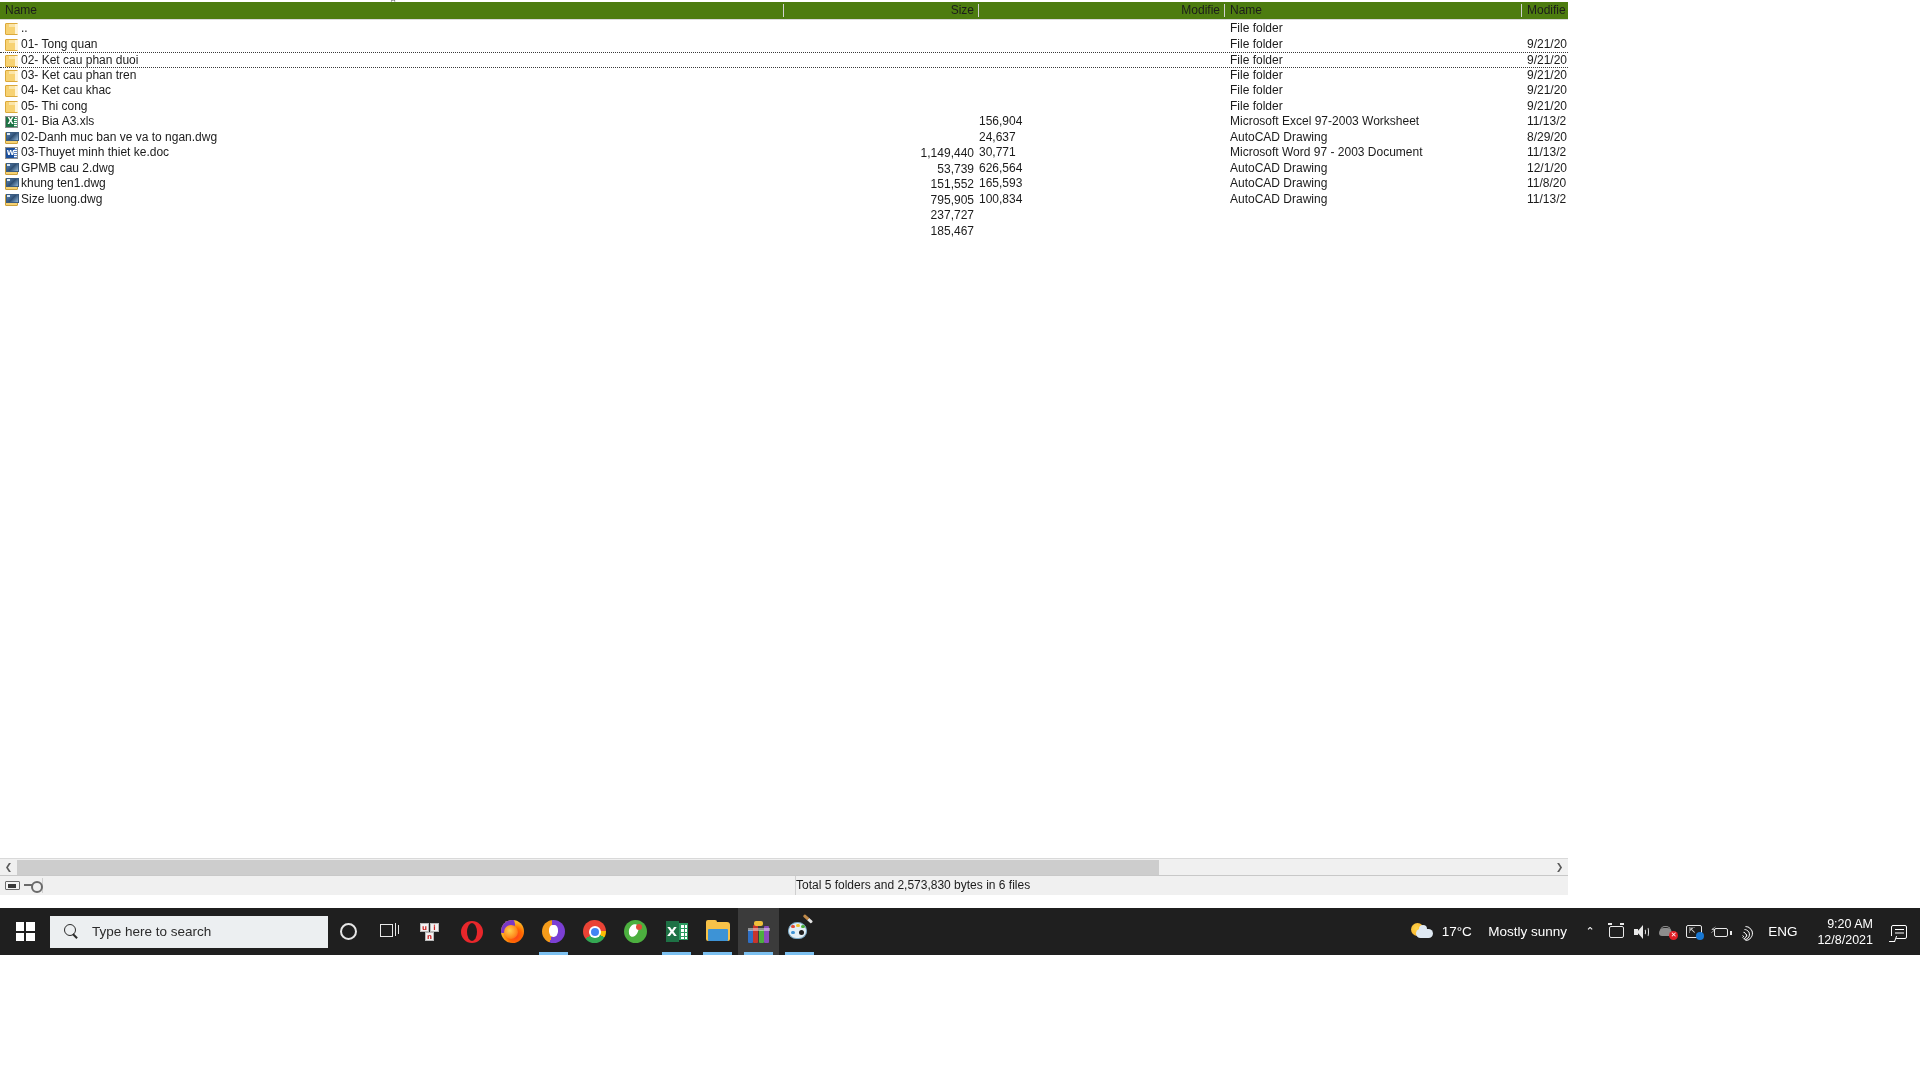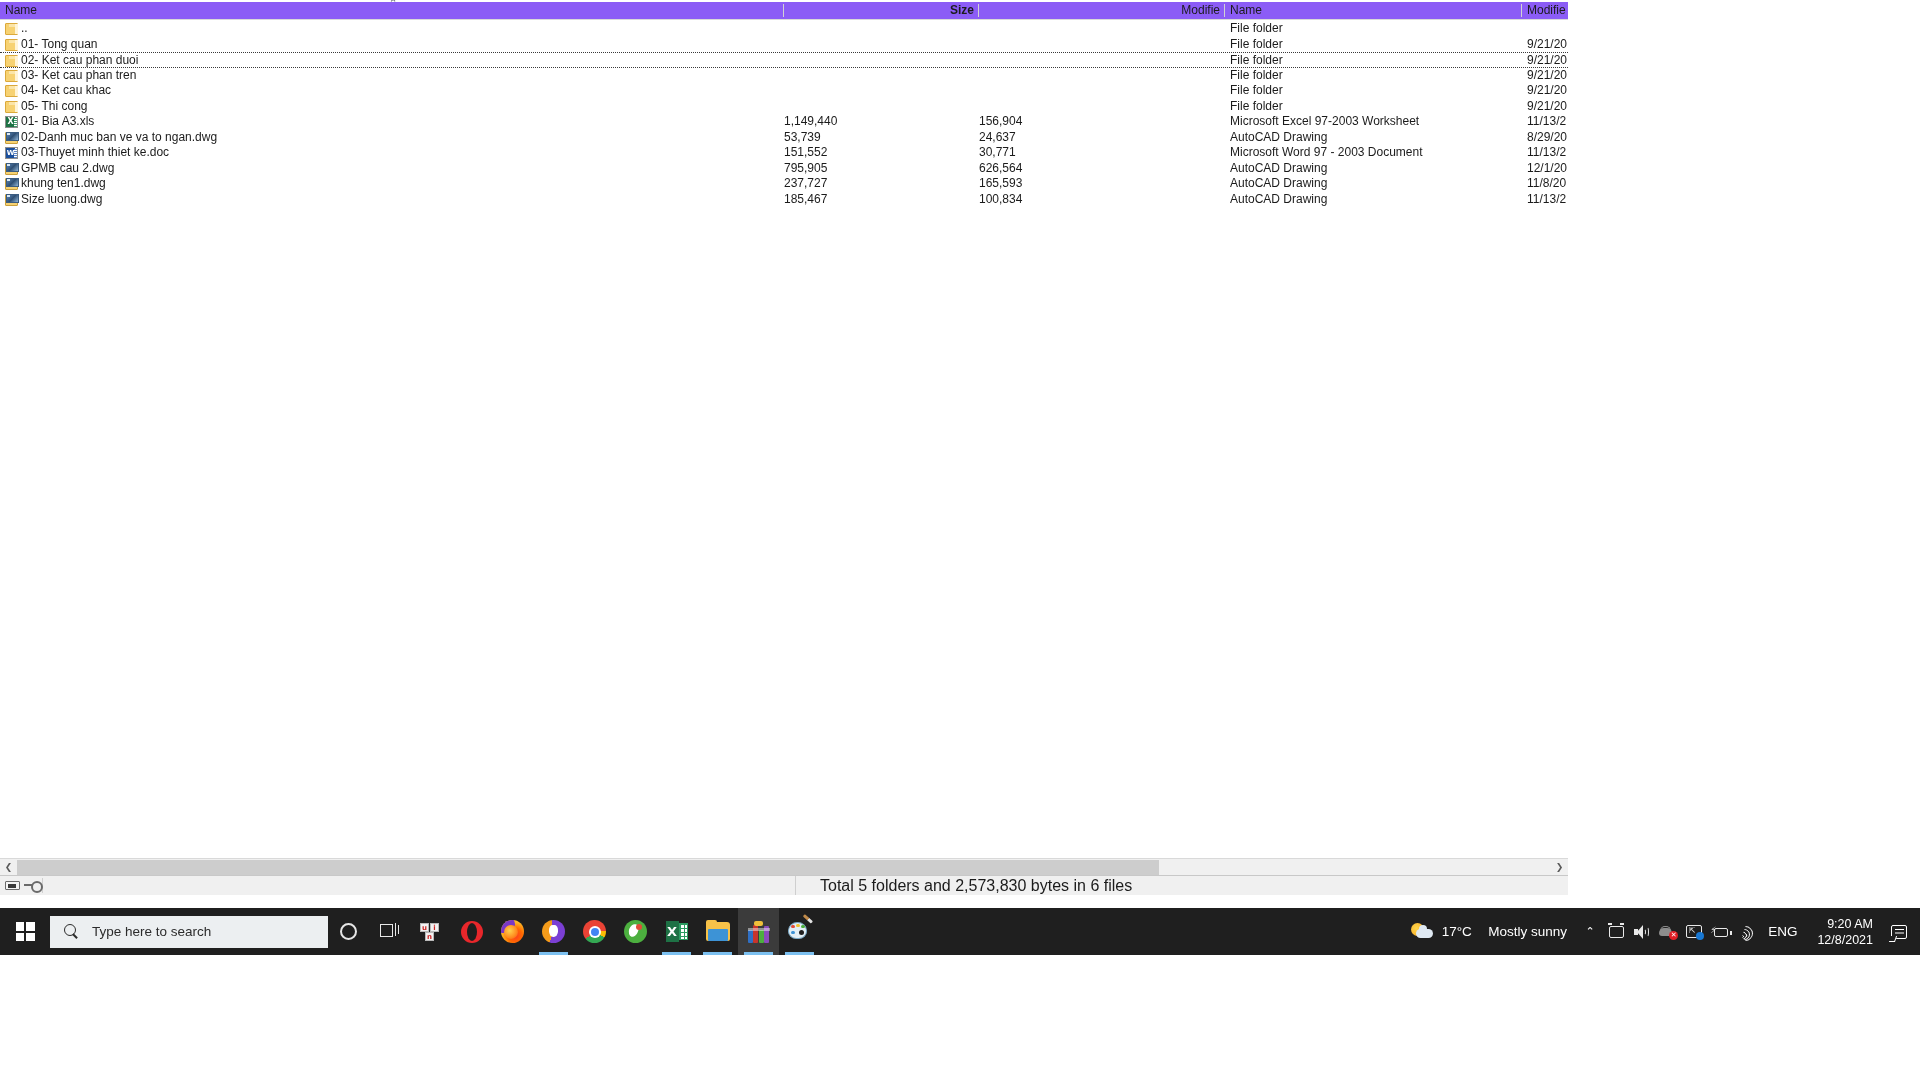--- a/index.html
+++ b/index.html
@@ -35,21 +35,21 @@
     line-height: 8px;
     text-align: center;
     font-family: "DejaVu Sans", sans-serif;
   }
 
   
   .col-headers {
     position: absolute;
     left: 0; top: 2px;
     width: 1568px; height: 18px;
-    background: #8b5cf6;
+    background: #4d7c0f;
     border-bottom: 1px solid #d9d9d9;
   }
   .col-h {
     position: absolute;
     top: 0; height: 17px;
     line-height: 17px;
     font-size: 12px;
     color: #1c1c1c;
     padding: 0 5px;
     white-space: nowrap;
@@ -58,21 +58,21 @@
   .col-h.sep::after {
     content: "";
     position: absolute;
     right: 0; top: 2px;
     width: 1px; height: 13px;
     background: #d2d2d2;
   }
   .col-h.num { text-align: right; }
 
   .h-name   { left: 0px;    width: 784px; }
-  .h-size   { left: 784px;  width: 195px; font-weight: bold; }
+  .h-size   { left: 784px;  width: 195px; }
   .h-packed { left: 979px;  width: 246px; }
   .h-type   { left: 1225px; width: 297px; }
   .h-modif  { left: 1522px; width: 120px; }
 
   
   .file-list {
     position: absolute;
     left: 0; top: 21px;
     width: 1568px;
     height: 837px;
@@ -86,21 +86,21 @@
   .row .cell {
     position: absolute;
     top: 0; height: 15.5px;
     line-height: 15.5px;
     font-size: 12px;
     color: #1b1b1b;
     white-space: nowrap;
     overflow: hidden;
   }
   .c-name   { left: 5px;    width: 775px; padding-left: 16px; }
-  .c-size   { left: 784px;  width: 190px; text-align: left; }
+  .c-size   { left: 784px;  width: 190px; text-align: right; margin-top: 32px; }
   .c-packed { left: 979px;  width: 241px; }
   .c-type   { left: 1230px; width: 292px; }
   .c-modif  { left: 1527px; width: 115px; }
 
   
   .name-band {
     position: absolute;
     left: 0; top: 21px;
     width: 783px;
     height: 837px;
@@ -286,23 +286,23 @@
     content: "";
     position: absolute;
     left: 0px; top: 3px;
     width: 8px; height: 2px;
     background: #6a6a6a;
   }
   .sb-text {
     position: absolute;
     left: 795px; top: 0;
     height: 19px; line-height: 19px;
-    font-size: 16px;
+    font-size: 12px;
     color: #1b1b1b;
-    padding-left: 24px;
+    padding-left: 0;
     border-left: 1px solid #cfcfcf;
     white-space: nowrap;
   }
 
   
   .desk-right {
     position: absolute;
     left: 1568px; top: 0;
     width: 352px; height: 908px;
     background: #ffffff;

